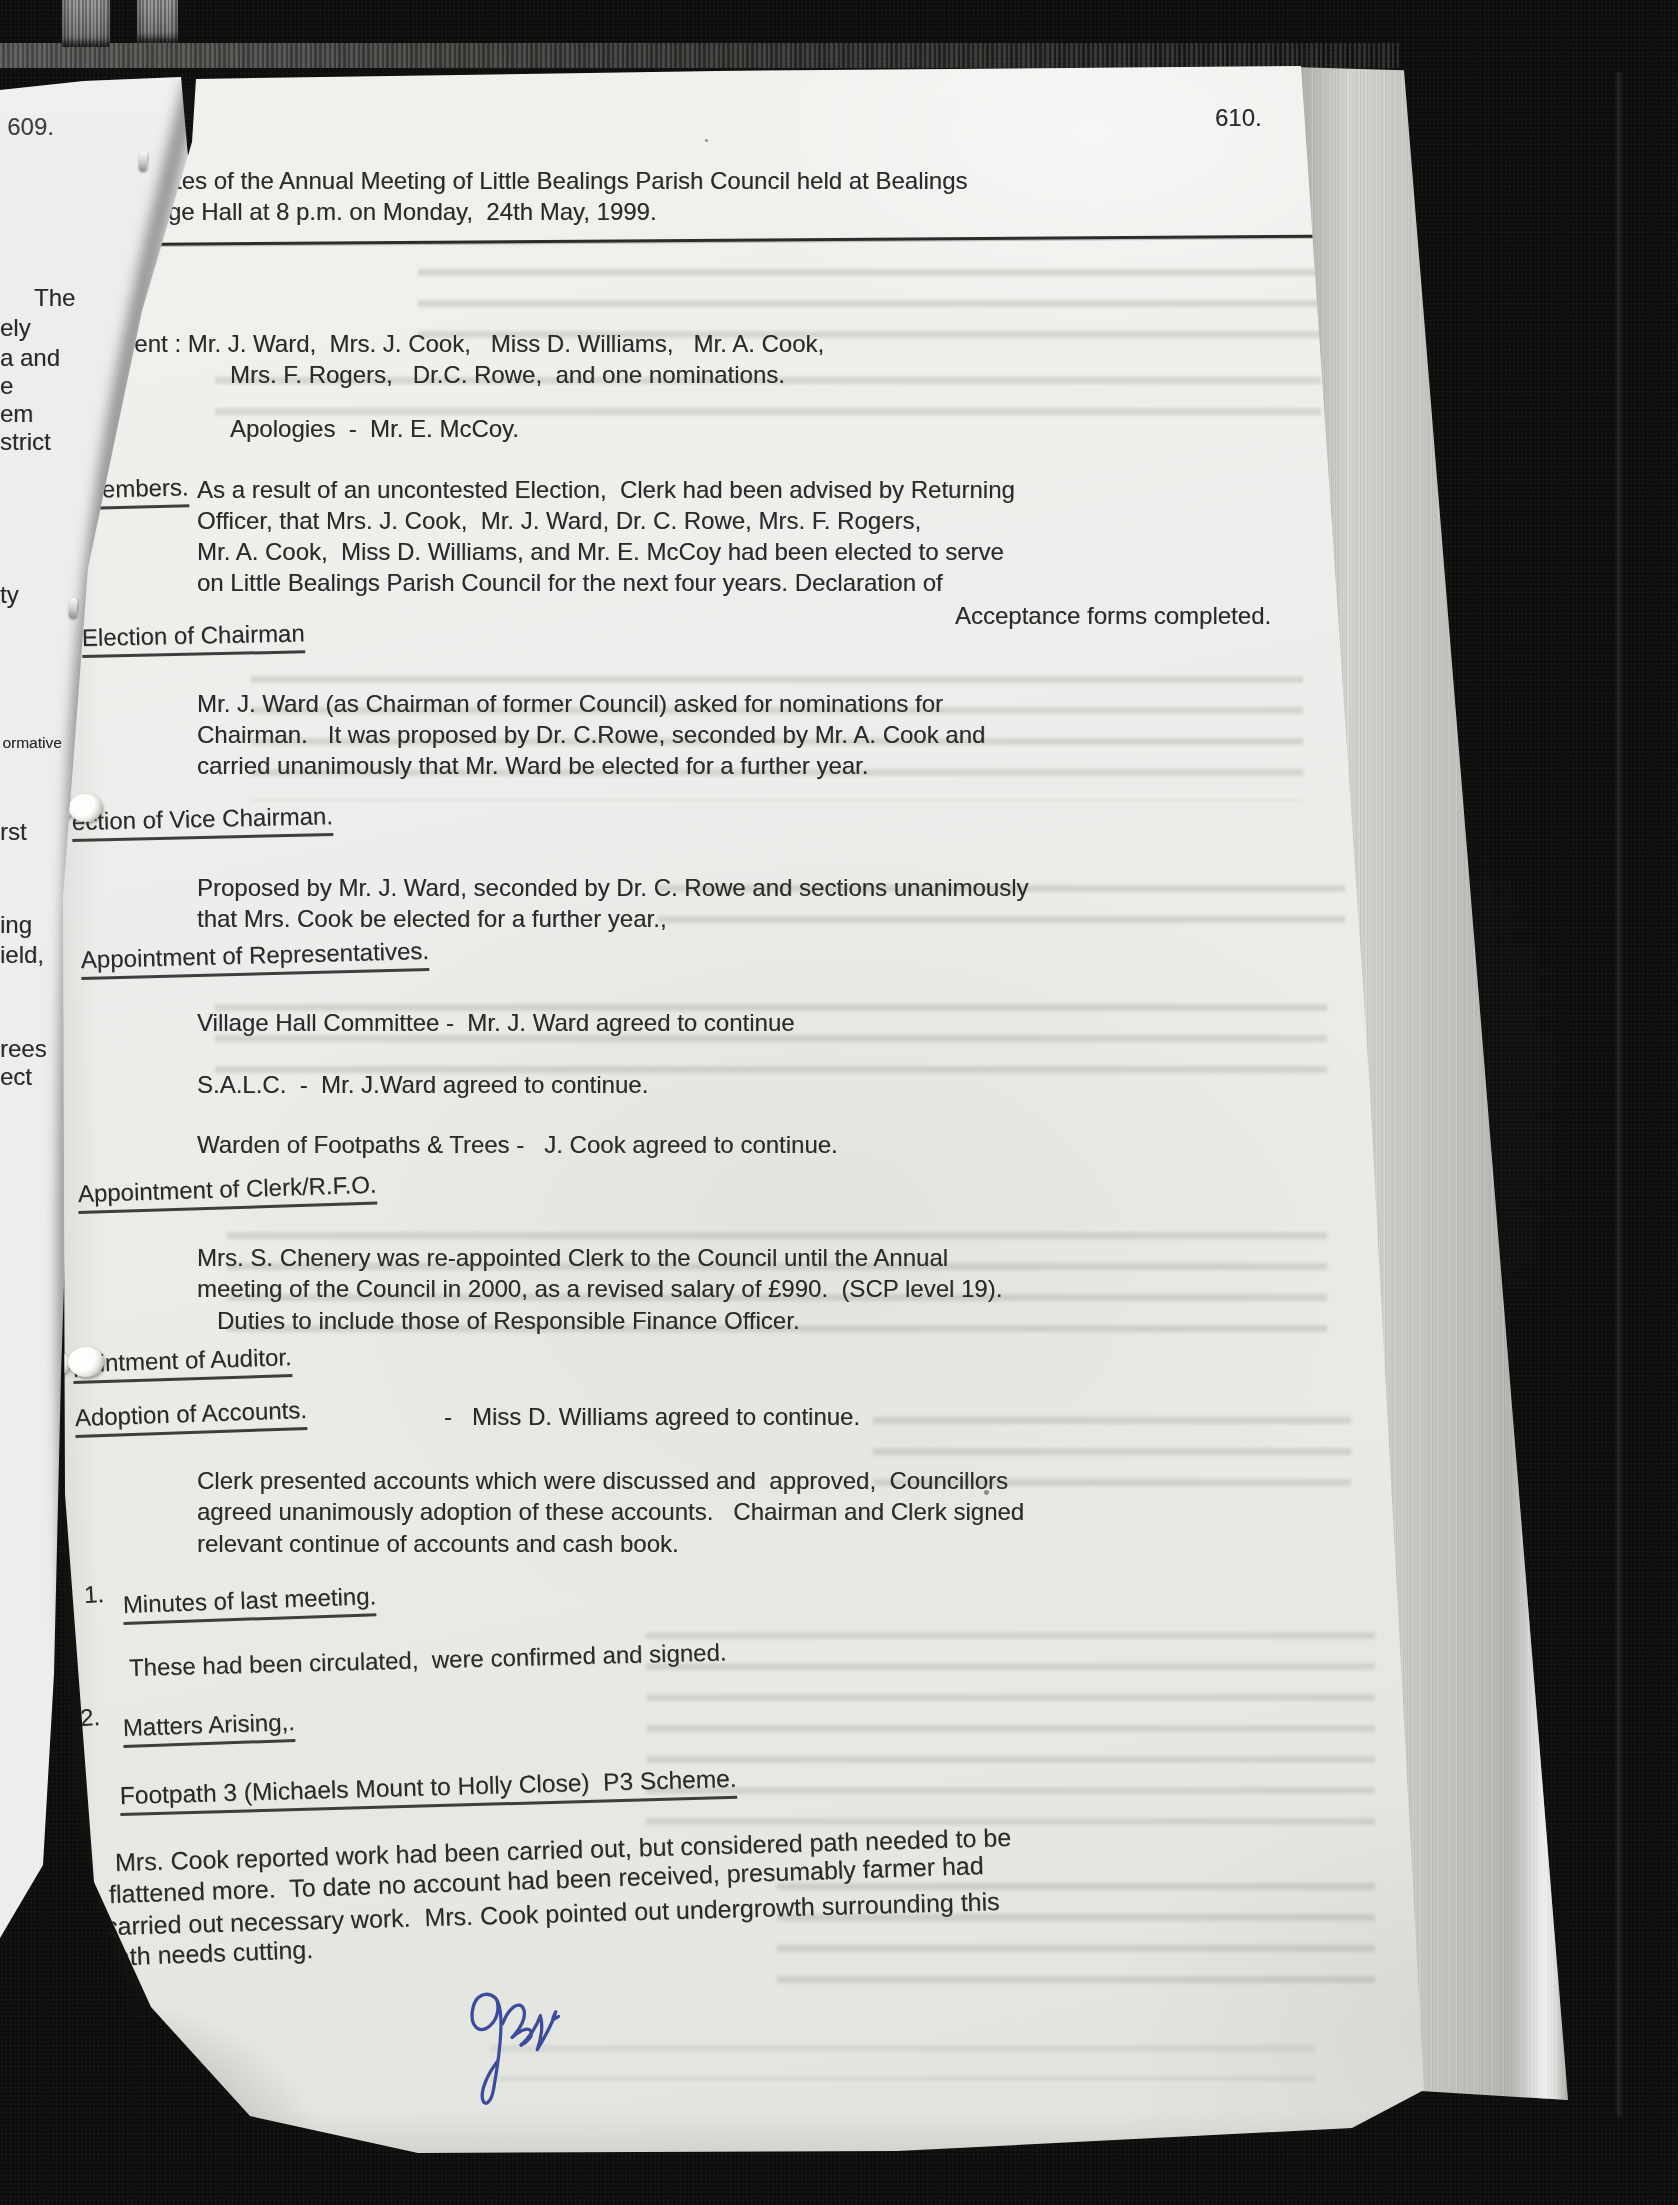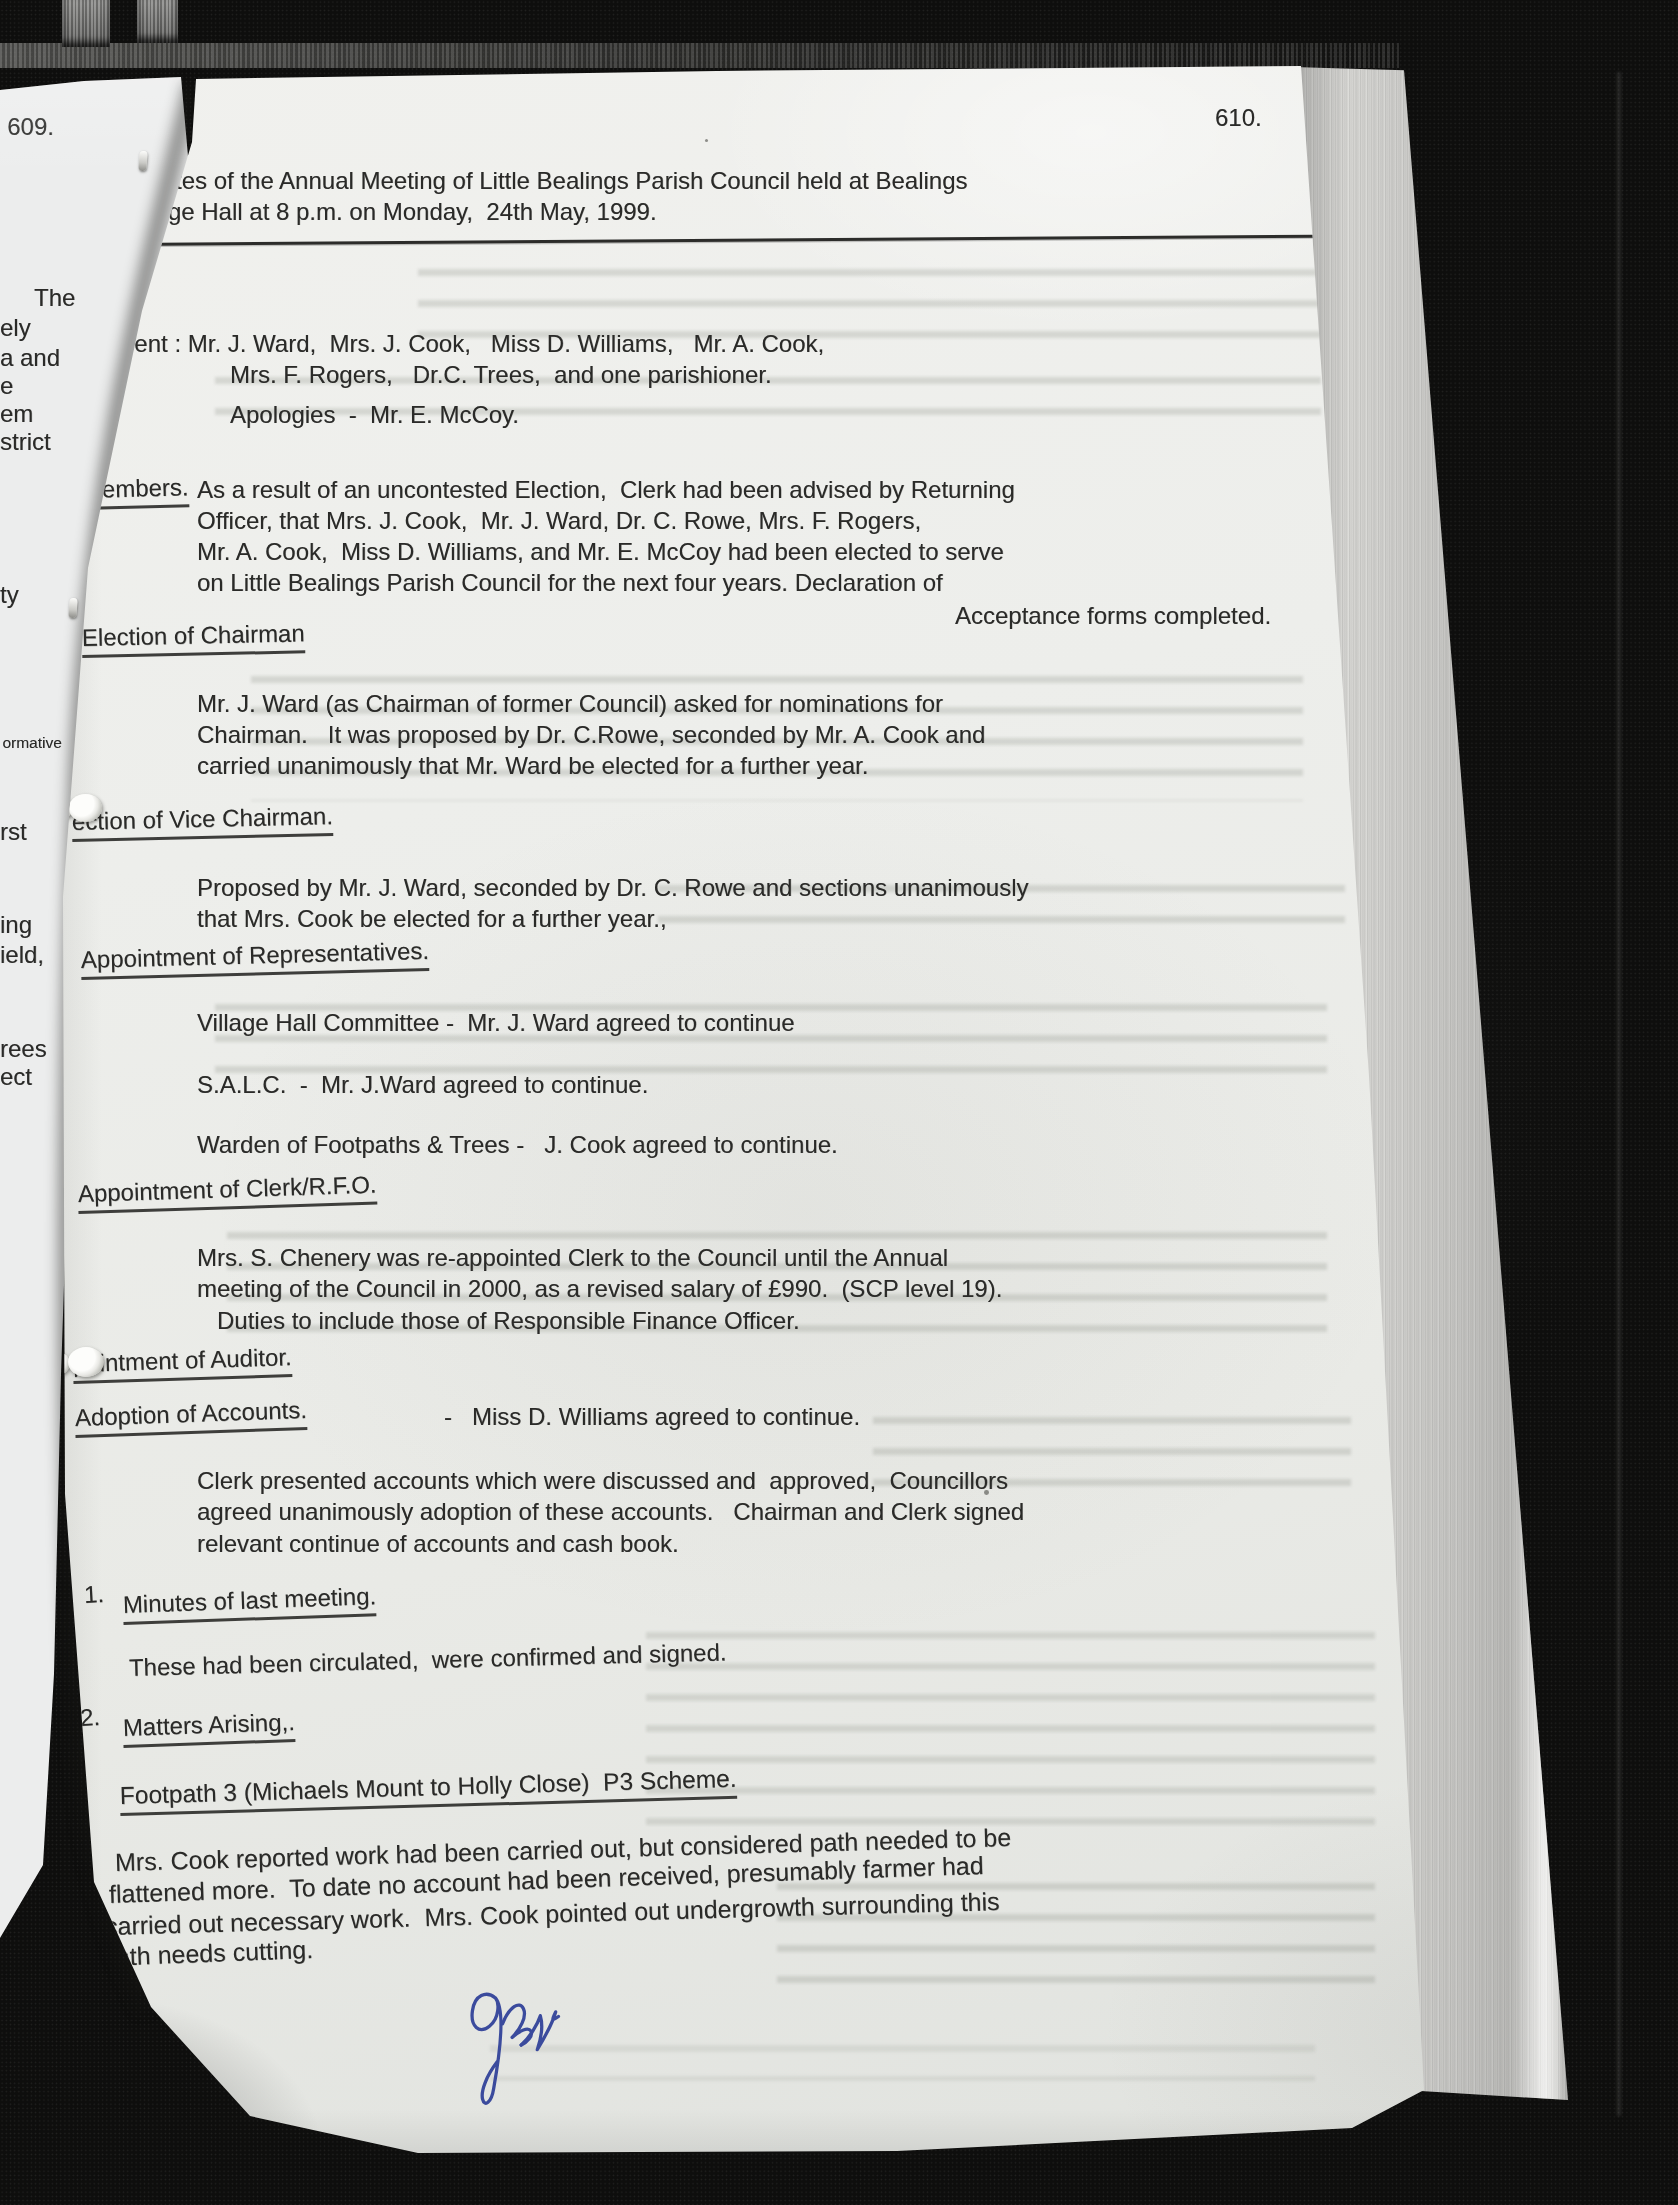--- a/index.html
+++ b/index.html
@@ -132,22 +132,22 @@
     <div class="ghost" style="left:646px; top:1614px; width:729px; height:215px; opacity:0.9;"></div>
     <div class="ghost" style="left:777px; top:1865px; width:598px; height:120px;"></div>
     <div class="ghost" style="left:490px; top:2027px; width:825px; height:54px; opacity:0.6;"></div>
 
     <div id="main-text">
         <div class="tline" style="left: 1215px; top: 106px;">610.</div>
         <div class="tline" style="left: 123px; top: 169px;">Minutes of the Annual Meeting of Little Bealings Parish Council held at Bealings</div>
         <div class="tline" style="left: 123px; top: 200px;">Village Hall at 8 p.m. on Monday,  24th May, 1999.</div>
         <div class="tline rule" style="left: 118px; top: 243px; transform: rotate(-0.4deg); width: 1205px;"></div>
         <div class="tline" style="left: 85px; top: 332px;">Present : Mr. J. Ward,  Mrs. J. Cook,   Miss D. Williams,   Mr. A. Cook,</div>
-        <div class="tline" style="left: 230px; top: 363px;">Mrs. F. Rogers,   Dr.C. Trees,  and one parishioner.</div>
-        <div class="tline" style="left: 230px; top: 403px;">Apologies  -  Mr. E. McCoy.</div>
+        <div class="tline" style="left: 230px; top: 363px;">Mrs. F. Rogers,   Dr.C. Rowe,  and one nominations.</div>
+        <div class="tline" style="left: 230px; top: 417px;">Apologies  -  Mr. E. McCoy.</div>
         <div class="tline u" style="left: 82px; top: 478px; transform: rotate(-1.5deg);">Members.</div>
         <div class="tline" style="left: 197px; top: 478px;">As a result of an uncontested Election,  Clerk had been advised by Returning</div>
         <div class="tline" style="left: 197px; top: 509px;">Officer, that Mrs. J. Cook,  Mr. J. Ward, Dr. C. Rowe, Mrs. F. Rogers,</div>
         <div class="tline" style="left: 197px; top: 540px;">Mr. A. Cook,  Miss D. Williams, and Mr. E. McCoy had been elected to serve</div>
         <div class="tline" style="left: 197px; top: 571px;">on Little Bealings Parish Council for the next four years. Declaration of</div>
         <div class="tline" style="left: 955px; top: 604px;">Acceptance forms completed.</div>
         <div class="tline u" style="left: 82px; top: 626px; transform: rotate(-1.2deg);">Election of Chairman</div>
         <div class="tline" style="left: 197px; top: 692px;">Mr. J. Ward (as Chairman of former Council) asked for nominations for</div>
         <div class="tline" style="left: 197px; top: 723px;">Chairman.   It was proposed by Dr. C.Rowe, seconded by Mr. A. Cook and</div>
         <div class="tline" style="left: 197px; top: 754px;">carried unanimously that Mr. Ward be elected for a further year.</div>

